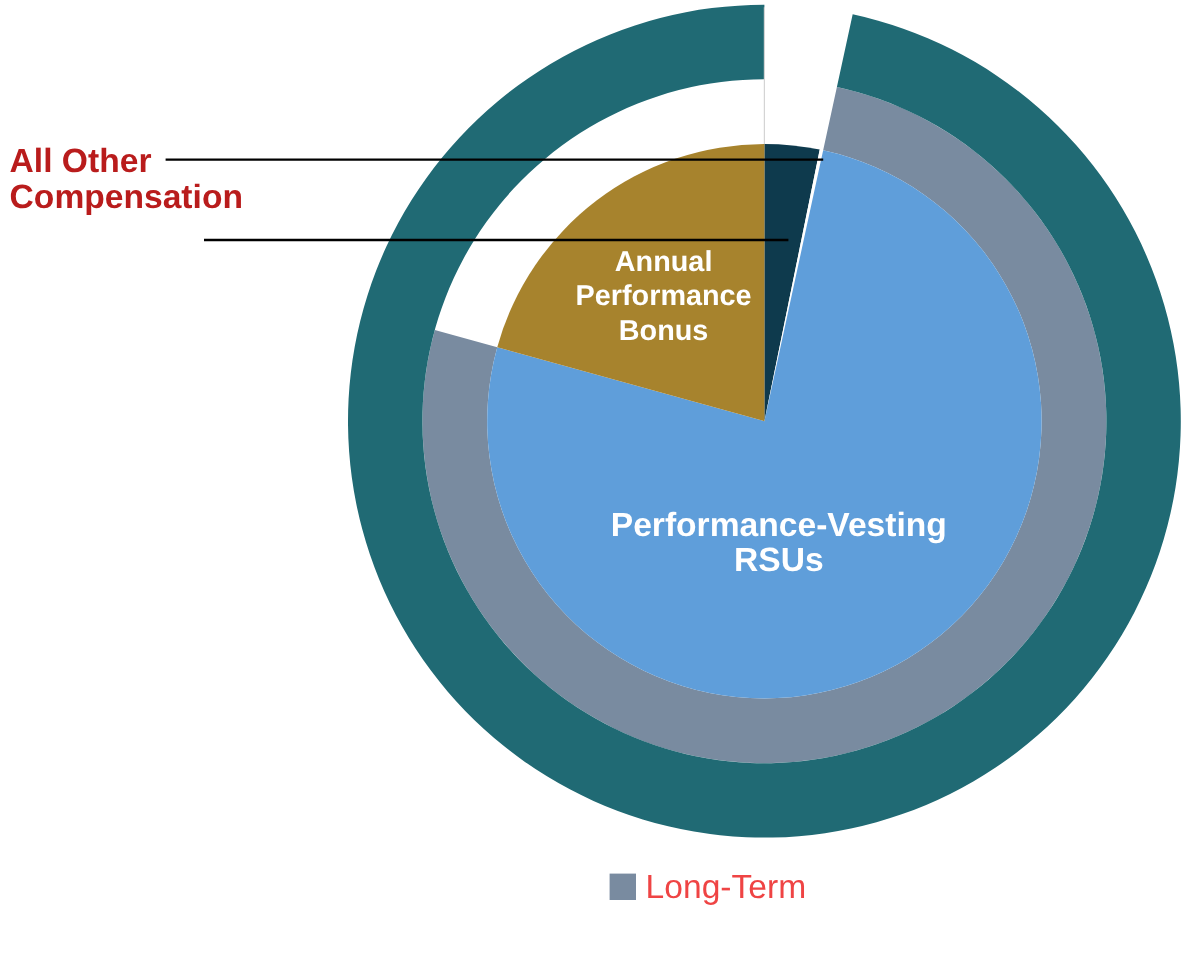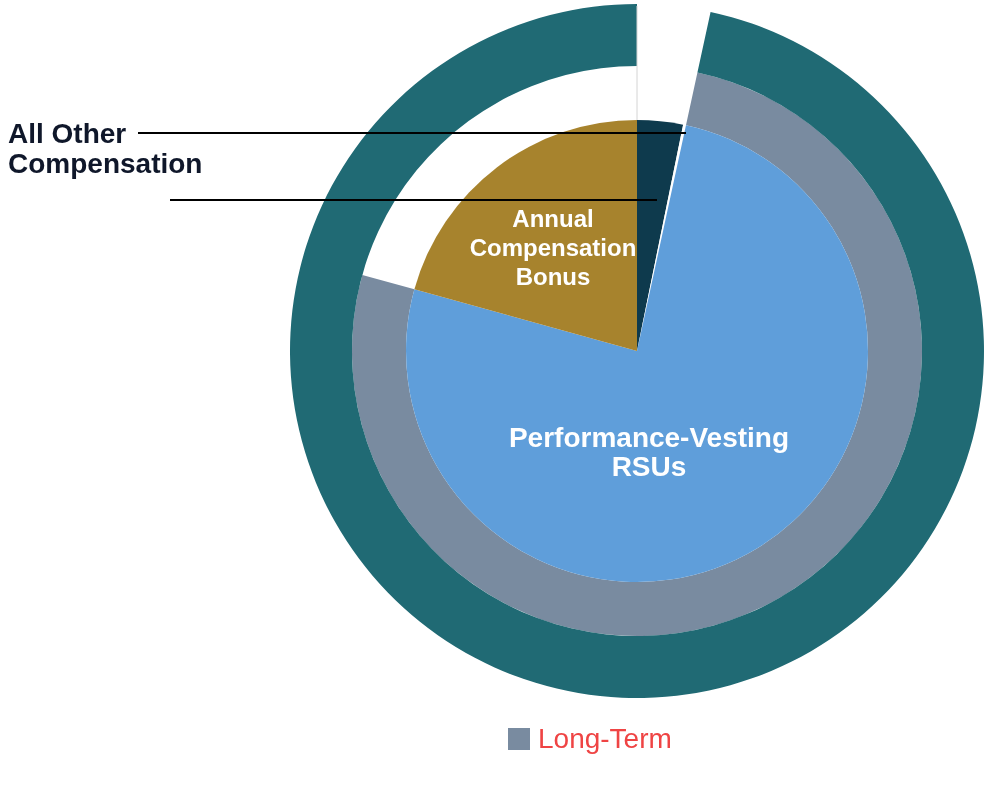--- a/index.html
+++ b/index.html
@@ -10,21 +10,21 @@
     background: #ffffff;
     overflow: hidden;
     font-family: "Liberation Sans", sans-serif;
   }
   .stage svg { position: absolute; left: 0; top: 0; }
   .callout {
     position: absolute;
     font-weight: bold;
     font-size: 28px;
     line-height: 30px;
-    color: #0f172a;
+    color: #b91c1c;
   }
   .callout-allother { left: 8px; top: 119px; width: 200px; }
   .callout-basesalary { left: 8px; top: 188px; width: 220px; }
   .inner-label {
     position: absolute;
     transform: translate(-50%, -50%);
     text-align: center;
     font-weight: bold;
     color: #ffffff;
   }
@@ -62,21 +62,21 @@
       <path d="M 637 351 L 685.9736423919946 125.2510634557473 A 231 231 0 1 1 414.37983031500767 289.3456404669935 Z" fill="#5f9eda"></path>
       <path d="M 637 351 L 414.37983031500767 289.3456404669935 A 231 231 0 0 1 636.9999999999998 120 Z" fill="#a7832d"></path>
       <line x1="637" y1="6" x2="637" y2="120" stroke="#d4d4d4" stroke-width="1"></line>
       <line x1="138" y1="133" x2="686" y2="133" stroke="#000000" stroke-width="2"></line>
       <line x1="170" y1="200" x2="657" y2="200" stroke="#000000" stroke-width="2"></line>
     </svg>
 
   <div class="callout callout-allother">All Other Compensation</div>
 
 
-  <div class="inner-label bonus">Annual Compensation Bonus</div>
+  <div class="inner-label bonus">Annual Performance Bonus</div>
 
   <div class="inner-label rsus">Performance-Vesting RSUs</div>
 
   <div class="legend">
     <div class="legend-item">
       <span class="swatch" style="background: rgb(121, 139, 160);"></span>
       <span class="legend-label">Long-Term</span>
     </div>
   </div>
 

